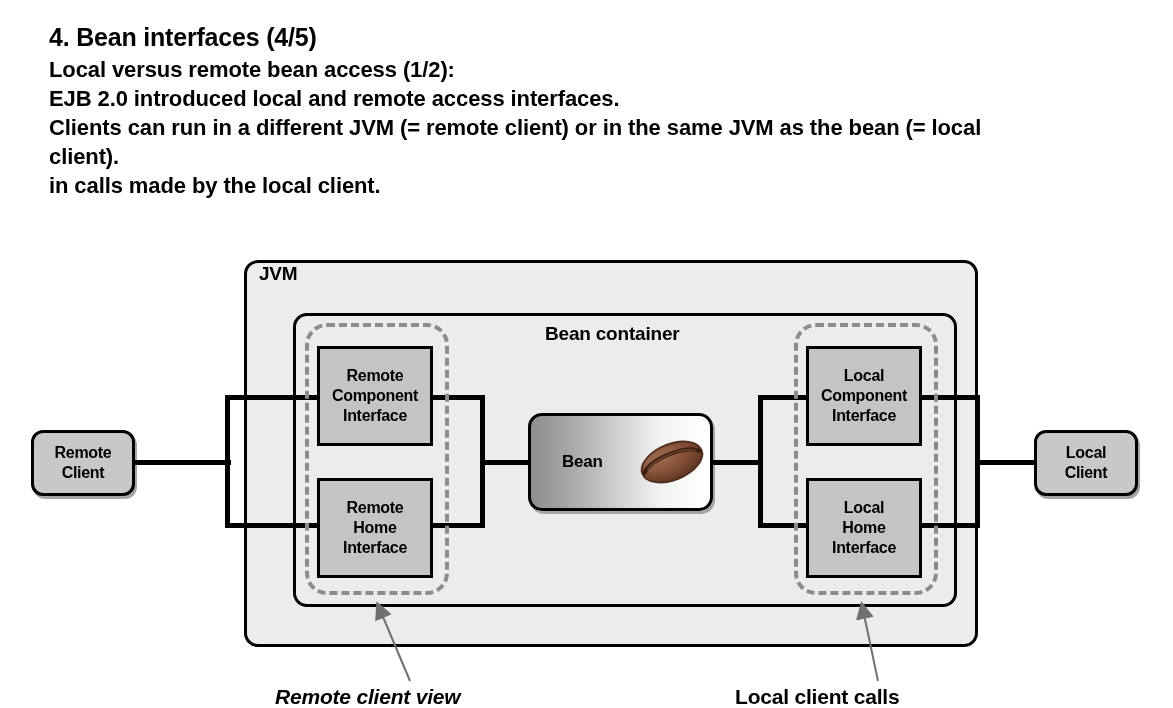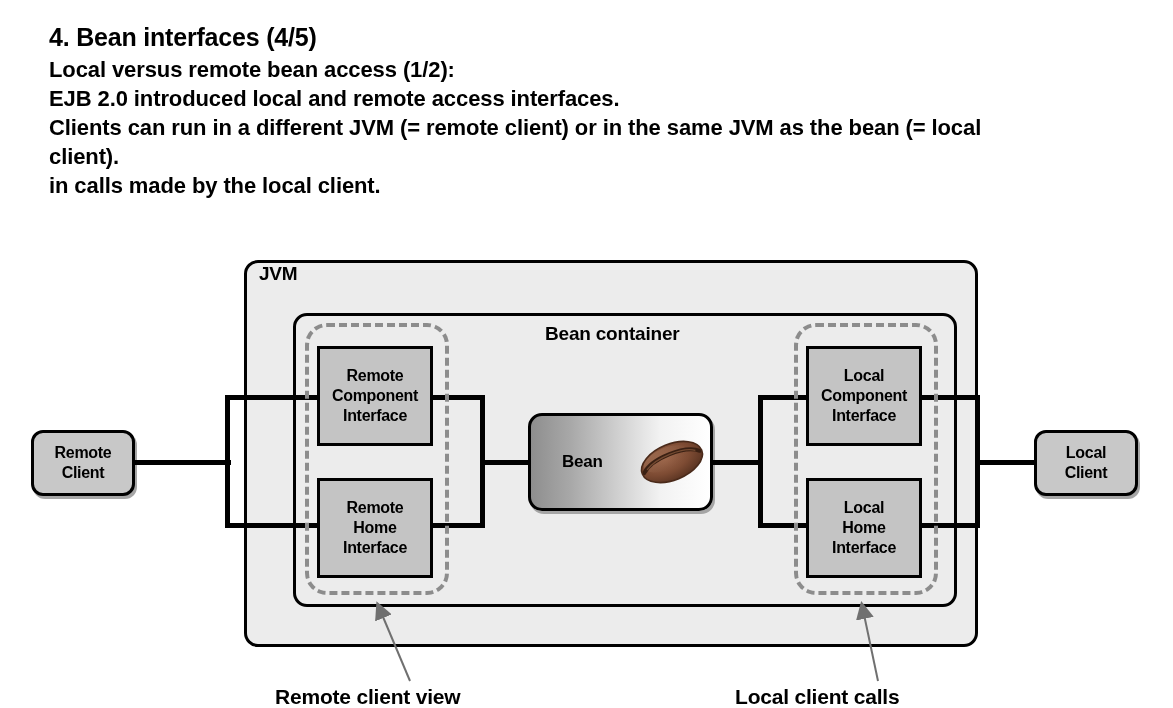--- a/index.html
+++ b/index.html
@@ -143,21 +143,21 @@
   
   .hline { background: #000; height: 5px; }
   .vline { background: #000; width: 5px; }
 
   
   .caption {
     font-size: 21px;
     font-weight: bold;
     letter-spacing: -0.2px;
   }
-  #remote-client-view-label { left: 275px; top: 672px; }
+  #remote-client-view-label { left: 275px; top: 672px; font-style: italic; }
   #local-client-view-label  { left: 735px; top: 672px; }
 
   
   #leader-lines { left: 0; top: 0; width: 1173px; height: 708px; pointer-events: none; }
 </style>
 </head>
 <body>
 
 <div id="text-block">
   <h1 id="slide-title">4. Bean interfaces (4/5)</h1>

